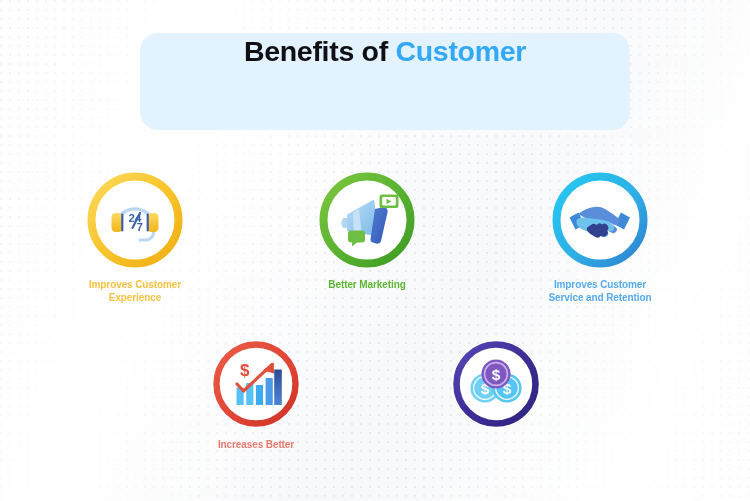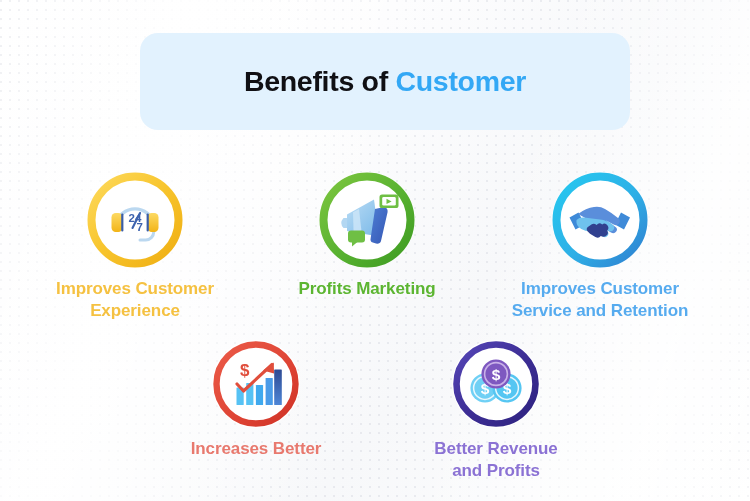--- a/index.html
+++ b/index.html
@@ -51,21 +51,21 @@
   
   .title-banner {
     position: absolute;
     left: 140px;
     top: 33px;
     width: 490px;
     height: 97px;
     background: #e2f2fe;
     border-radius: 18px;
     display: flex;
-    align-items: center;
+    align-items: flex-start;
     justify-content: center;
     box-sizing: border-box;
     padding: 0 18px;
   }
   .title-text {
     text-align: center;
     font-size: 28.5px;
     font-weight: bold;
     line-height: 1.28;
     letter-spacing: -0.3px;
@@ -85,21 +85,21 @@
     display: flex;
     align-items: center;
     justify-content: center;
     background: #ffffff;
     box-sizing: border-box;
   }
   .badge svg { display: block; }
 
   .item-label {
     margin-top: 10px;
-    font-size: 17px;
+    font-size: 10px;
     font-weight: bold;
     line-height: 1.32;
     letter-spacing: -0.1px;
     white-space: pre-line;
   }
 
   
   #item-experience { left: 25px;  top: 172px; }
   #item-marketing  { left: 257px; top: 172px; }
   #item-service    { left: 490px; top: 172px; }
@@ -190,21 +190,21 @@
         <path d="M56 37 L65 35 q4 0.8 3.6 5 L62 69 q-1 3.2 -5 2.6 l-3.2 -1 q-3 -1.1 -2.1 -4.6 z" fill="url(#gHandle)"></path>
 
         <rect x="60.5" y="22.5" width="19" height="13.5" rx="2.6" fill="#6FBF44"></rect>
         <rect x="63.2" y="25" width="13.6" height="8.6" rx="1.4" fill="#ffffff"></rect>
         <path d="M67.5 26.8 L72.6 29.4 L67.5 32 z" fill="#6FBF44"></path>
 
         <rect x="29" y="58.5" width="17" height="12" rx="3" fill="#6FBF44"></rect>
         <path d="M33 70 L33 74.4 L38.4 70 z" fill="#6FBF44"></path>
       </svg>
     </div>
-    <div class="item-label" style="color:#5CB531">Profits Marketing</div>
+    <div class="item-label" style="color:#5CB531">Better Marketing</div>
   </div>
 
   <div class="item" id="item-service">
     <div class="badge badge-lg">
       <svg width="96" height="96" viewBox="0 0 96 96">
         <defs>
           <linearGradient id="gCyanRing" x1="0" y1="0" x2="1" y2="1">
             <stop offset="0%" stop-color="#25C9F0"></stop>
             <stop offset="55%" stop-color="#2EAFE6"></stop>
             <stop offset="100%" stop-color="#2F7FD0"></stop>
@@ -279,17 +279,15 @@
 
         <circle cx="55" cy="48" r="14.6" fill="#55C6F2"></circle>
         <circle cx="55" cy="48" r="11.4" fill="none" stroke="#ffffff" stroke-width="1.5" opacity="0.85"></circle>
         <text x="55" y="54.2" text-anchor="middle" font-family="'Liberation Sans',sans-serif" font-size="15.5" font-weight="bold" fill="#ffffff">$</text>
 
         <circle cx="44" cy="34" r="14.6" fill="#7E58C0"></circle>
         <circle cx="44" cy="34" r="11.4" fill="none" stroke="#C9B1E8" stroke-width="1.6"></circle>
         <text x="44" y="40.2" text-anchor="middle" font-family="'Liberation Sans',sans-serif" font-size="15.5" font-weight="bold" fill="#ffffff">$</text>
       </svg>
     </div>
-    <div class="item-label" style="color:#8B72D4">Better Revenue
-and Profits</div>
   </div>
 
 </div>
 
 </body></html>

